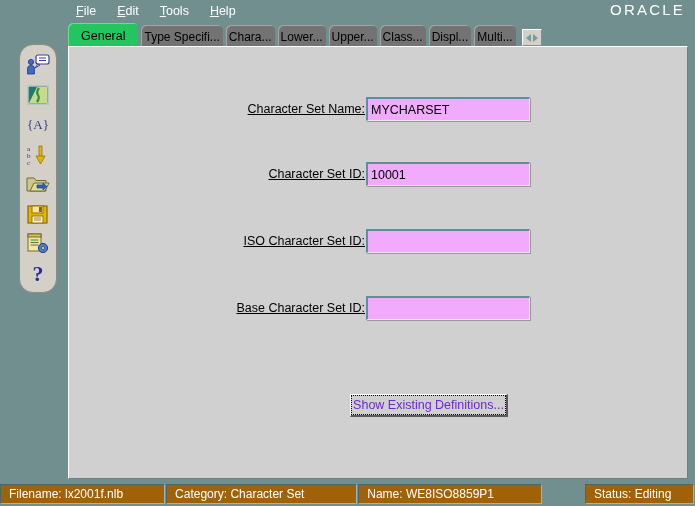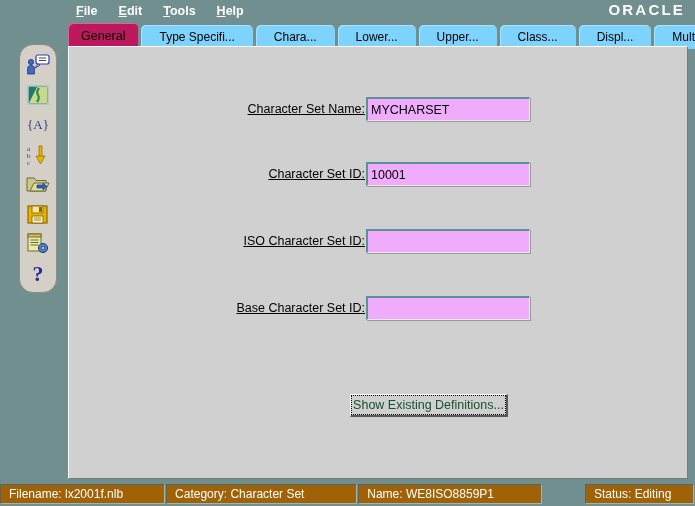--- a/index.html
+++ b/index.html
@@ -21,21 +21,20 @@
   .menubar {
     position: absolute;
     left: 0; top: 0;
     width: 695px;
     height: 22px;
     background: #728f90;
     display: flex;
     align-items: center;
     box-sizing: border-box;
     padding-left: 76px;
-    font-weight: bold;
   }
   .menu-item {
     color: #ffffff;
     font-size: 12.5px;
     margin-right: 21px;
     cursor: default;
     white-space: nowrap;
     line-height: 14px;
   }
   .menu-item .mn {
@@ -96,37 +95,37 @@
     position: absolute;
     left: 68px;
     top: 23px;
     width: 620px;
     height: 26px;
     display: flex;
     align-items: flex-end;
   }
   .tab {
     height: 24px;
-    background: #7dd3fc;
+    background: #737373;
     border-top-left-radius: 5px;
     border-top-right-radius: 5px;
     display: flex;
     align-items: center;
     justify-content: center;
-    padding: 0 18px;
+    padding: 0 3px;
     margin-right: 3px;
     color: #000000;
     font-size: 12px;
     white-space: nowrap;
     cursor: default;
     box-shadow: inset 1px 1px 0 rgba(255,255,255,0.35);
     box-sizing: border-box;
   }
   .tab.active {
-    background: #be185d;
+    background: #22c55e;
     height: 26px;
     font-size: 12.5px;
     padding: 0 13px;
   }
   .tab-scroll {
     width: 20px;
     height: 17px;
     background: #d4d0c8;
     border: 1px solid #8c8c84;
     border-top-color: #ffffff;
@@ -233,21 +232,21 @@
   }
   .action-button .focusring {
     border: 1px dotted #000000;
     width: 100%;
     height: 100%;
     display: flex;
     align-items: center;
     justify-content: center;
     font-size: 12.5px;
     font-family: "Liberation Sans", sans-serif;
-    color: #14532d;
+    color: #6d28d9;
     box-sizing: border-box;
   }
 
   
   .statusbar {
     position: absolute;
     left: 0;
     top: 484px;
     width: 695px;
     height: 22px;

